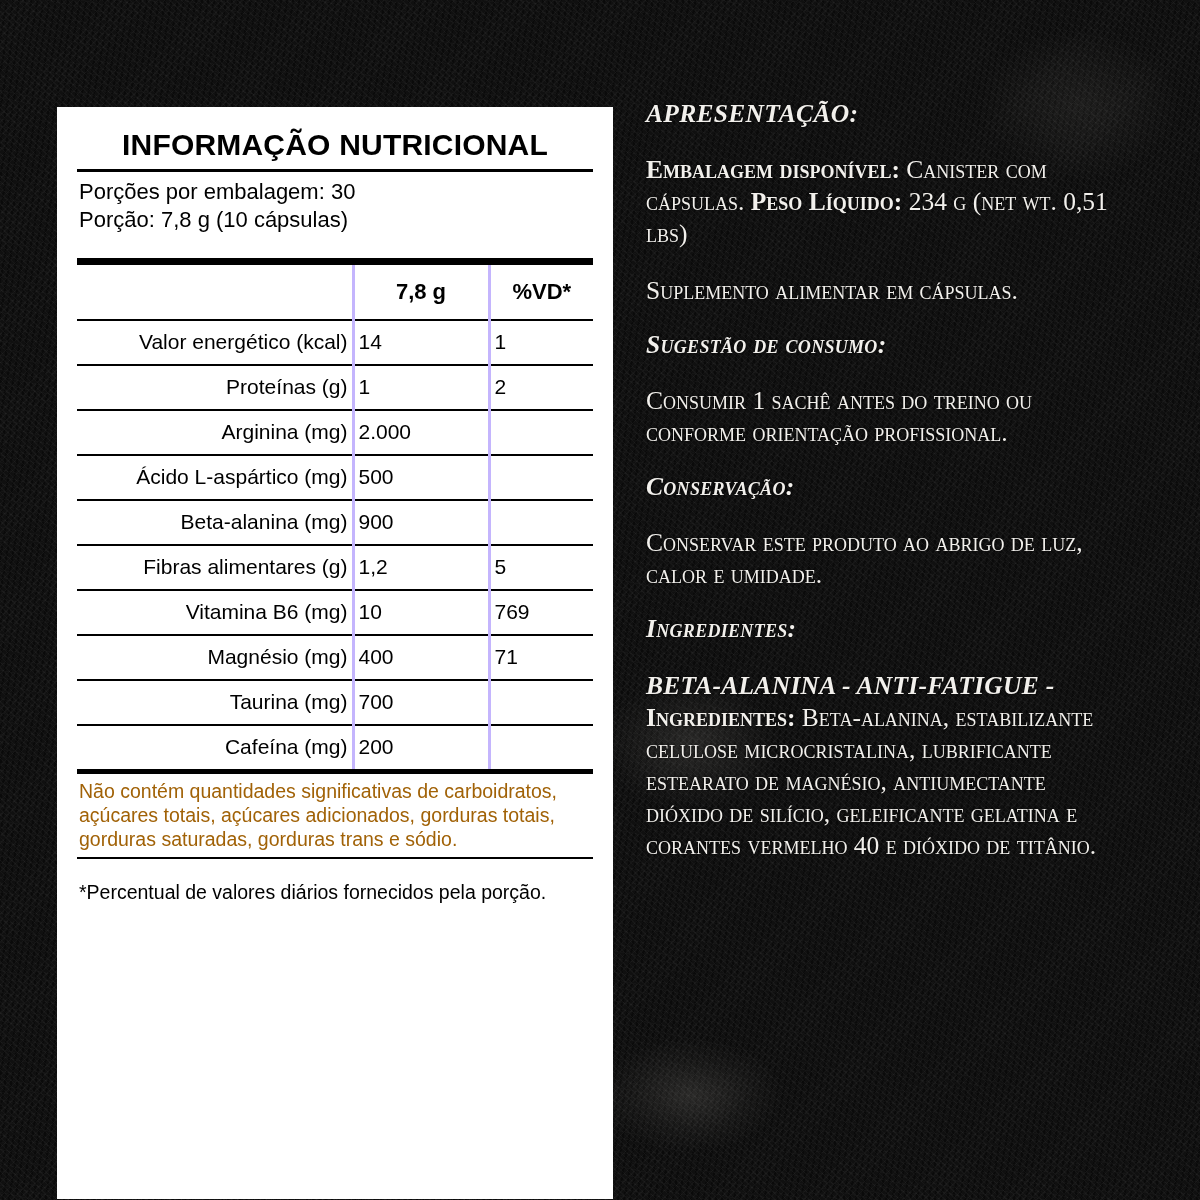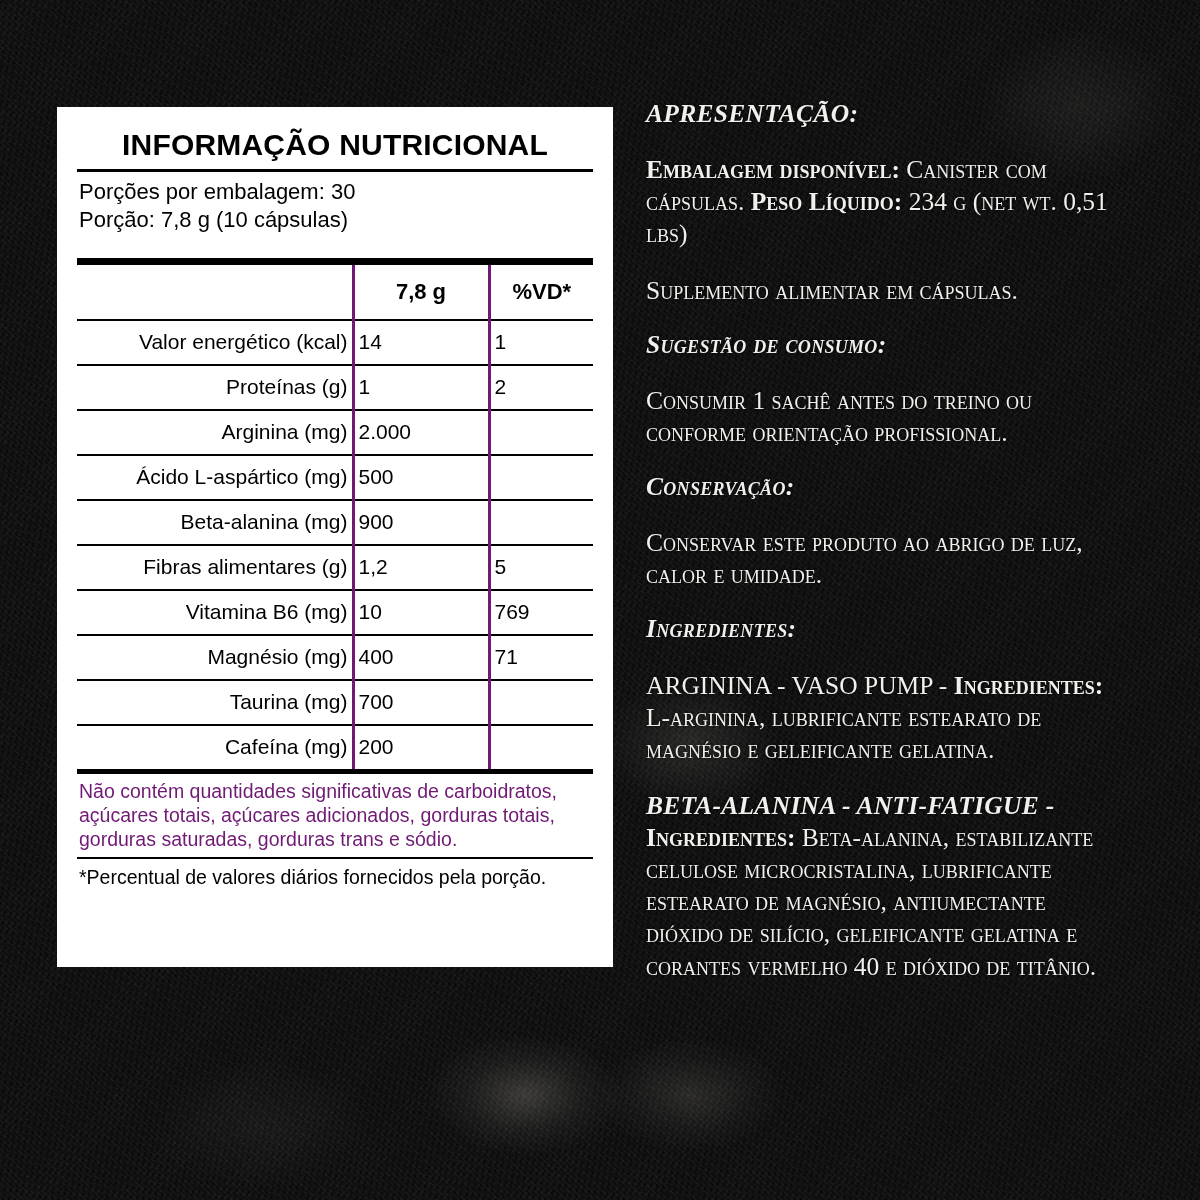--- a/index.html
+++ b/index.html
@@ -48,21 +48,21 @@
             background: radial-gradient(ellipse at center, rgba(220,215,205,0.07) 0%, rgba(0,0,0,0) 72%); }
   .glow-e { left: 150px;  top: 1060px; width: 220px; height: 130px;
             background: radial-gradient(ellipse at center, rgba(220,215,205,0.05) 0%, rgba(0,0,0,0) 72%); }
 
   
   #nutrition-panel {
     position: absolute;
     left: 57px;
     top: 107px;
     width: 556px;
-    height: 860px;
+    height: 1092px;
     background: #ffffff;
     box-sizing: border-box;
   }
   .panel-inner {
     position: absolute;
     left: 20px;
     top: 16px;
     width: 516px;
   }
 
@@ -105,43 +105,43 @@
   }
   table.nut-table thead th {
     border-bottom: 2px solid #000;
     font-weight: 700;
     font-size: 22px;
     text-align: center;
     height: 42px;
   }
   table.nut-table thead th.th-name { text-align: left; }
   table.nut-table th.col-div, table.nut-table td.col-div {
-    border-left: 3px solid #701a75;
+    border-left: 3px solid #c4b5fd;
   }
   table.nut-table tbody td {
     height: 31px;
   }
   td.cell-name { text-align: right;   padding-left: 4px; }
   td.cell-name.indent { padding-left: 12px; }
   td.cell-val, td.cell-dv { text-align: left; }
   table.nut-table tbody tr:last-child td { border-bottom: none; }
 
   .table-bottom-rule { height: 5px; background: #000; }
 
   .note-block {
     font-size: 19.5px;
-    color: #701a75;
+    color: #a16207;
     line-height: 1.24;
     padding: 5px 0 6px 2px;
   }
   .note-foot {
     font-size: 19.5px;
     color: #000;
     line-height: 1.2;
-    padding: 7px 0 0 2px;
+    padding: 22px 0 0 2px;
   }
 
   
   #info-column {
     position: absolute;
     left: 646px;
     top: 98px;
     width: 470px;
     color: #f2f0ec;
     font-family: "Liberation Serif", serif;
@@ -283,25 +283,20 @@
       <div class="info-body">Consumir 1 sachê antes do treino ou conforme orientação profissional.</div>
     </div>
 
     <div class="info-section">
       <div class="info-head">Conservação:</div>
       <div class="info-body">Conservar este produto ao abrigo de luz, calor e umidade.</div>
     </div>
 
     <div class="info-section">
       <div class="info-head">Ingredientes:</div>
-      <div class="info-body">
-        <span class="caps-full">ARGININA - VASO PUMP -</span>
-        <span class="inline-b">Ingredientes:</span>
-        <span>L-arginina, lubrificante estearato de magnésio e geleificante gelatina.</span>
-      </div>
     </div>
 
     <div class="info-section">
       <div class="info-body">
         <span class="info-head caps-full">BETA-ALANINA - ANTI-FATIGUE -</span>
         <span class="inline-b">Ingredientes:</span>
         <span>Beta-alanina, estabilizante celulose microcristalina, lubrificante estearato de magnésio, antiumectante dióxido de silício, geleificante gelatina e corantes vermelho 40 e dióxido de titânio.</span>
       </div>
     </div>
 

